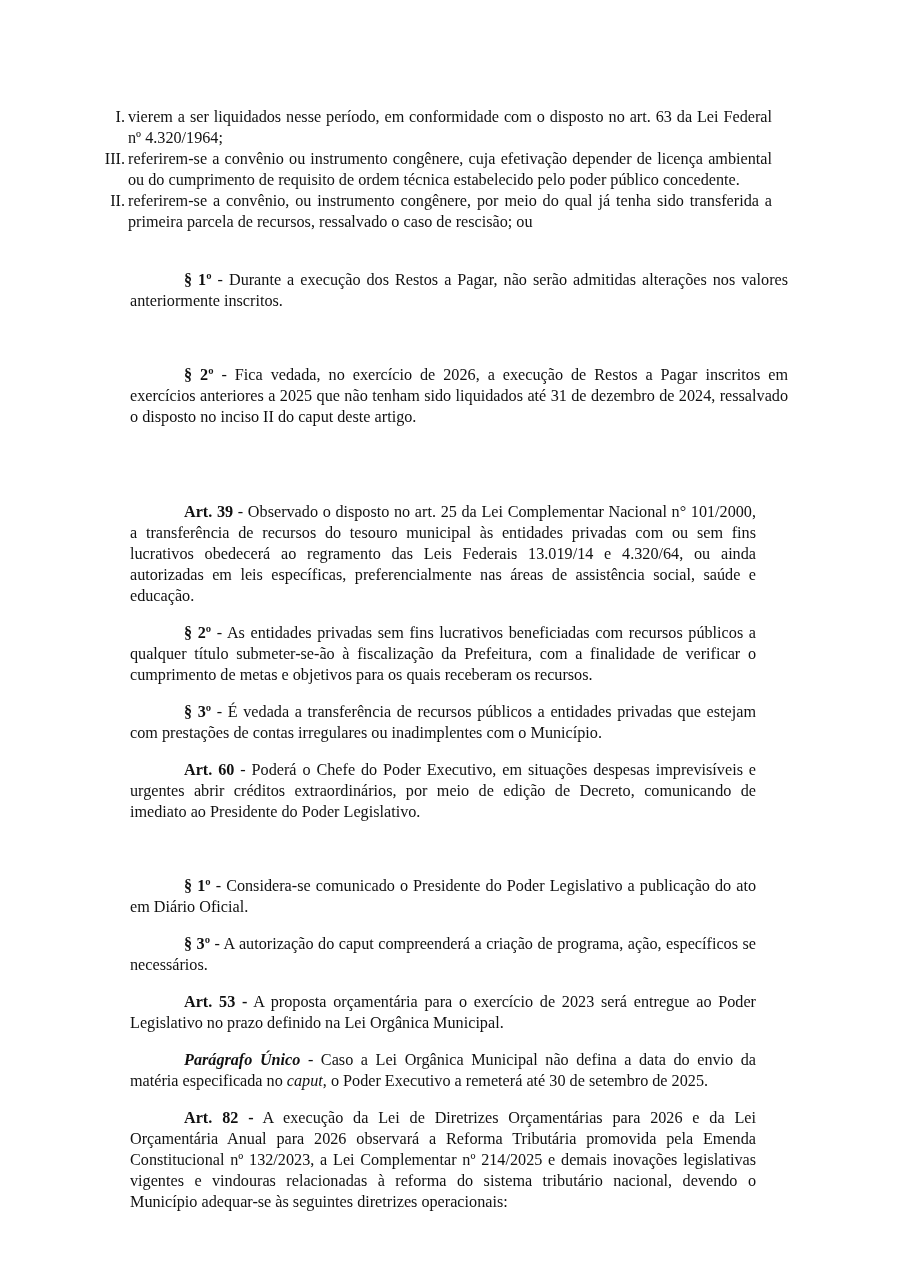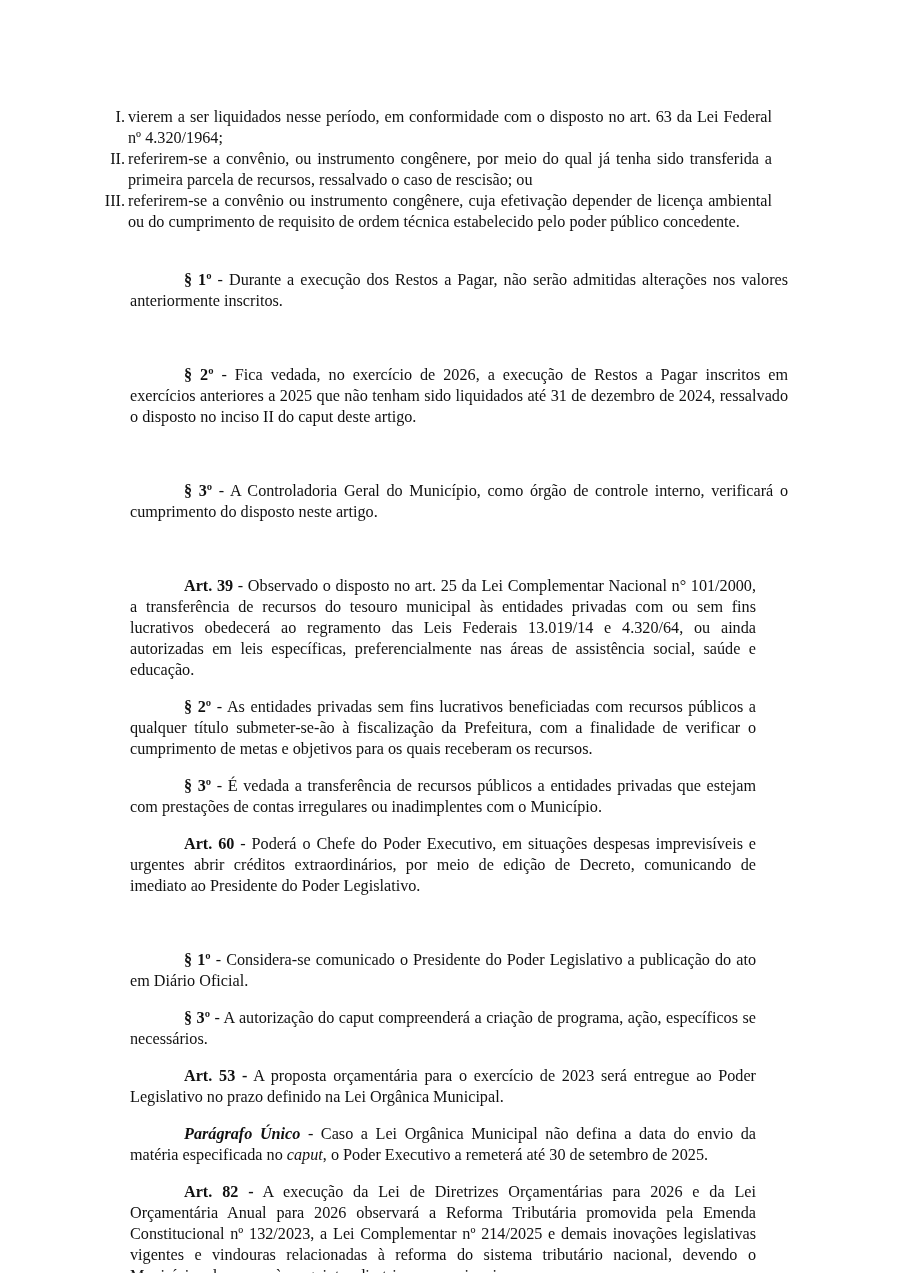--- a/index.html
+++ b/index.html
@@ -20,35 +20,34 @@
 </head>
 <body>
 
 <div class="page">
 
   <ul class="roman-list">
     <li style="text-align-last:left;">
       <span class="roman-num">I.</span><span>vierem a ser liquidados nesse período, em conformidade com o disposto no art. 63 da Lei Federal nº 4.320/1964;</span>
     </li>
     <li style="text-align-last:left;">
-      <span class="roman-num">II.</span><span>referirem-se a convênio, ou instrumento congênere, por meio do qual já tenha sido transferida a primeira parcela de recursos, ressalvado o caso de rescisão; ou</span>
+      <span class="roman-num">III.</span><span>referirem-se a convênio ou instrumento congênere, cuja efetivação depender de licença ambiental ou do cumprimento de requisito de ordem técnica estabelecido pelo poder público concedente.</span>
     </li>
     <li style="text-align-last:left;">
-      <span class="roman-num">III.</span><span>referirem-se a convênio ou instrumento congênere, cuja efetivação depender de licença ambiental ou do cumprimento de requisito de ordem técnica estabelecido pelo poder público concedente.</span>
+      <span class="roman-num">II.</span><span>referirem-se a convênio, ou instrumento congênere, por meio do qual já tenha sido transferida a primeira parcela de recursos, ressalvado o caso de rescisão; ou</span>
     </li>
   </ul>
 
   <div class="gap"></div>
   <p class="para" style="position:relative;left:-14px;width:658px;"><b>§ 1º</b><span> - Durante a execução dos Restos a Pagar, não serão admitidas alterações nos valores anteriormente inscritos.</span></p>
 
   <div class="gap"></div>
   <p class="para" style="position:relative;left:-14px;width:658px;"><b>§ 2º</b><span> - Fica vedada, no exercício de 2026, a execução de Restos a Pagar inscritos em exercícios anteriores a 2025 que não tenham sido liquidados até 31 de dezembro de 2024, ressalvado o disposto no inciso II do caput deste artigo.</span></p>
 
   <div class="gap"></div>
-  <p class="para" style="position:relative;left:-14px;width:658px;"><b>§ 3º</b><span> - A Controladoria Geral do Município, como órgão de controle interno, verificará o cumprimento do disposto neste artigo.</span></p>
 
   <div class="gap"></div>
   <div style="position:relative;left:-14px;width:658px;">
     <p class="para"><b>Art. 39</b><span> - Observado o disposto no art. 25 da Lei Complementar Nacional n° 101/2000, a transferência de recursos do tesouro municipal às entidades privadas com ou sem fins lucrativos obedecerá ao regramento das Leis Federais 13.019/14 e 4.320/64, ou ainda autorizadas em leis específicas, preferencialmente nas áreas de assistência social, saúde e educação.</span></p>
     <p class="para"><b>§ 2º</b><span> - As entidades privadas sem fins lucrativos beneficiadas com recursos públicos a qualquer título submeter-se-ão à fiscalização da Prefeitura, com a finalidade de verificar o cumprimento de metas e objetivos para os quais receberam os recursos.</span></p>
     <p class="para"><b>§ 3º</b><span> - É vedada a transferência de recursos públicos a entidades privadas que estejam com prestações de contas irregulares ou inadimplentes com o Município.</span></p>
 
 
     <p class="para"><b>Art. 60</b><span> - Poderá o Chefe do Poder Executivo, em situações despesas imprevisíveis e urgentes abrir créditos extraordinários, por meio de edição de Decreto, comunicando de imediato ao Presidente do Poder Legislativo.</span></p>
 

